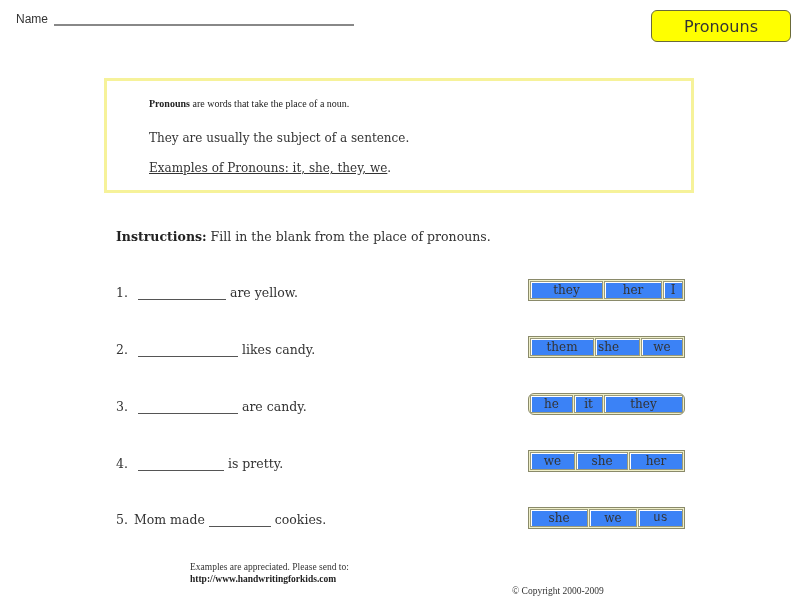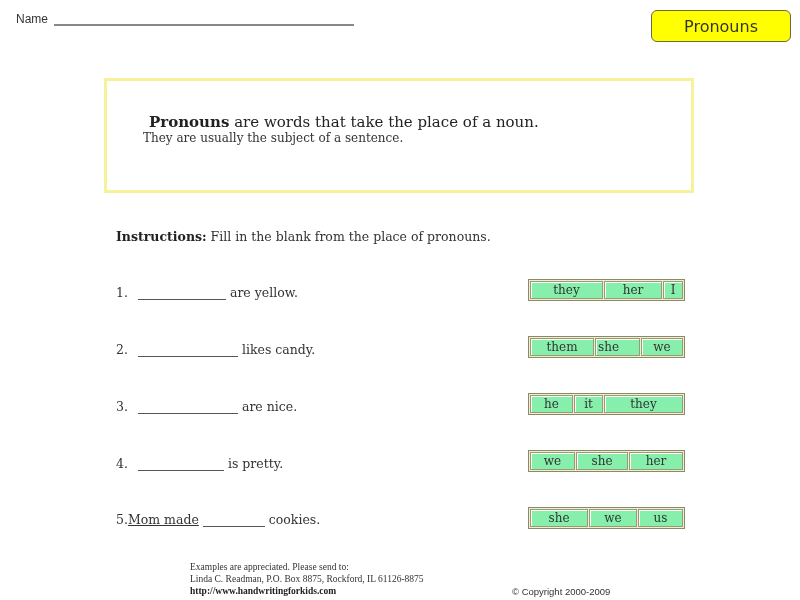--- a/index.html
+++ b/index.html
@@ -20,69 +20,72 @@
     position:absolute; left:651px; top:10px; width:140px; height:32px;
     background:#ffff00; border:1.5px solid #6a6a3a; border-radius:6px;
     display:flex; align-items:center; justify-content:center;
     font-family:"DejaVu Sans", sans-serif; font-size:16px; color:#333;
     box-sizing:border-box;
   }
   .def-box {
     position:absolute; left:104px; top:78px; width:590px; height:115px;
     border:3px solid #f6f29a; box-sizing:border-box; background:#fff;
   }
-  .def-line1 { position:absolute; left:42px; top:32px; font-size:15px; color:#222; }
+  .def-line1 { position:absolute; left:42px; top:17px; font-size:10px; color:#222;font-family:Liberation Serif, serif; }
   .def-line1 b { font-weight:bold; }
-  .def-line2 { position:absolute; left:36px; top:50px; font-size:12px; color:#333; }
+  .def-line2 { position:absolute; left:42px; top:50px; font-size:12px; color:#333; }
   .def-line3 { position:absolute; left:42px; top:80px; font-size:12px; color:#333; }
   .def-line3 u { text-decoration:underline; }
   .instructions {
     position:absolute; left:116px; top:229px; font-size:12.5px; color:#333;
   }
   .instructions b { color:#222; }
   .q {
     position:absolute; left:116px; font-size:12.5px; color:#333; white-space:pre;
     display:flex; align-items:flex-end;
   }
   .blank { display:inline-block; border-bottom:1px solid #555; height:12px; margin:0 4px; }
   .choices {
     position:absolute; left:528px; height:22px; display:flex;
     border:1px solid #8a8a6a; background:#efefc8; padding:1px; box-sizing:border-box;
     gap:1px;
   }
   .choice {
-    height:18px; border:1px solid #9a9a7a; background:#86efac;
+    height:18px; border:1px solid #9a9a7a; background:#3b82f6;
     font-size:12px; color:#333; display:flex; align-items:center; justify-content:center;
     box-sizing:border-box; box-shadow: inset 1px 1px 0 #fff;
   }
   .footer-left {
     position:absolute; left:190px; top:561px;
     font-family:"Liberation Serif", serif; font-size:9.5px; color:#333; line-height:12px;
   }
   .footer-left .url { font-weight:bold; color:#222; }
   .copyright {
     position:absolute; left:512px; top:586px;
-    font-family:Liberation Sans, sans-serif; font-size:9.5px; color:#333;
+    font-family:Liberation Serif, serif; font-size:9.5px; color:#333;
   }
 </style>
 </head>
 <body>
 
 <div class="name-row">
   <span>Name</span>
   <span class="name-line"></span>
 </div>
 
 <div class="title-badge">Pronouns</div>
 
 <div class="def-box">
   <div class="def-line1">
     <b>Pronouns</b><span> are words that take the place of a noun.</span>
   </div>
   <div class="def-line2">They are usually the subject of a sentence.</div>
+  <div class="def-line3">
+    <u>Examples of Pronouns: it, she, they, we</u><span>.</span>
+  </div>
 </div>
 
 <div class="instructions">
   <b>Instructions:</b><span> Fill in the blank from the place of pronouns.</span>
 </div>
 
 <div class="q" style="top:285px;">
   <span>1.</span>
   <span class="blank" style="width:88px;margin-left:10px;"></span>
   <span>are yellow.</span>
@@ -100,49 +103,48 @@
 </div>
 <div class="choices" style="top:336px;width:157px;">
   <div class="choice" style="width:64px;">them</div>
   <div class="choice" style="width:45px;justify-content:flex-start;padding-left:2px;">she</div>
   <div class="choice" style="width:42px;">we</div>
 </div>
 
 <div class="q" style="top:399px;">
   <span>3.</span>
   <span class="blank" style="width:100px;margin-left:10px;"></span>
-  <span>are nice.</span>
+  <span>are candy.</span>
 </div>
-<div class="choices" style="top:393px;width:157px;">
+<div class="choices" style="top:393px;width:157px;border-radius:6px;">
   <div class="choice" style="width:43px;">he</div>
   <div class="choice" style="width:29px;">it</div>
   <div class="choice" style="width:79px;">they</div>
 </div>
 
 <div class="q" style="top:456px;">
   <span>4.</span>
   <span class="blank" style="width:86px;margin-left:10px;"></span>
   <span>is pretty.</span>
 </div>
 <div class="choices" style="top:450px;width:157px;">
   <div class="choice" style="width:45px;">we</div>
   <div class="choice" style="width:52px;">she</div>
   <div class="choice" style="width:54px;">her</div>
 </div>
 
 <div class="q" style="top:512px;">
   <span>5.</span>
-  <span style="margin-left:0;text-decoration:underline;">Mom made</span>
+  <span style="margin-left:6px;">Mom made</span>
   <span class="blank" style="width:62px;"></span>
   <span>cookies.</span>
 </div>
 <div class="choices" style="top:507px;width:157px;">
   <div class="choice" style="width:58px;">she</div>
   <div class="choice" style="width:48px;">we</div>
-  <div class="choice" style="width:45px;">us</div>
+  <div class="choice" style="width:45px;font-family:Liberation Mono, monospace;">us</div>
 </div>
 
 <div class="footer-left">
   <div>Examples are appreciated.  Please send to:</div>
-  <div>Linda C. Readman, P.O. Box 8875, Rockford, IL  61126-8875</div>
   <div class="url">http://www.handwritingforkids.com</div>
 </div>
 <div class="copyright">© Copyright 2000-2009</div>
 
 </body></html>

